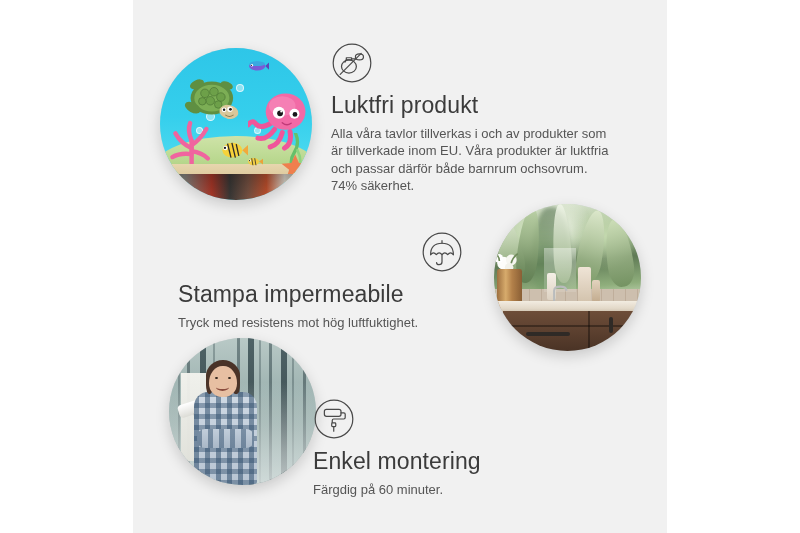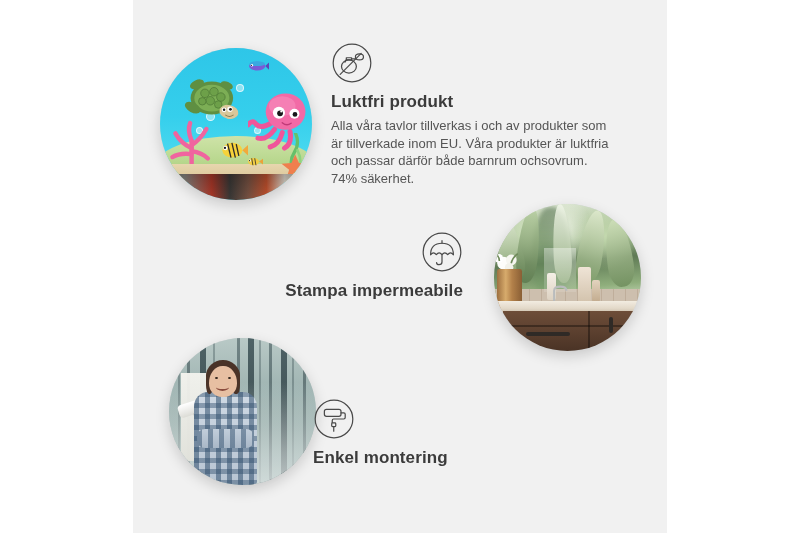--- a/index.html
+++ b/index.html
@@ -48,27 +48,27 @@
   
   .feature {
     position: absolute;
   }
   .feature .icon-wrap {
     width: 42px;
     height: 42px;
     margin-bottom: 8px;
   }
   .feature.align-left .icon-wrap { margin-left: 0; margin-right: auto; }
-  .feature.align-right { text-align: right; }
+  .feature.align-right { }
   .feature.align-right .icon-wrap { margin-left: auto; margin-right: 0; }
 
   .feature h3 {
     margin: 0 0 5px 0;
-    font-size: 17px;
-    font-weight: bold;
+    font-size: 23px;
+    font-weight: normal;
     color: #3b3b3b;
     letter-spacing: 0.1px;
     line-height: 1.2;
   }
   .feature p {
     margin: 0;
     font-size: 13px;
     line-height: 17.5px;
     color: #555555;
   }
@@ -484,30 +484,32 @@
         <circle class="outline" cx="24" cy="24" r="21.5"></circle>
         <g class="glyph">
           <path d="M11 27 q0 -13 13 -13 q13 0 13 13"></path>
           <path d="M11 27 q3.2 -4 6.5 0 q3.2 -4 6.5 0 q3.2 -4 6.5 0 q3.2 -4 6.5 0"></path>
           <path d="M24 27 v8.5 q0 3 -3.4 3 q-2.6 0 -2.8 -2.4"></path>
           <path d="M24 14 v-3"></path>
         </g>
       </svg>
     </div>
     <h3>Stampa impermeabile</h3>
+    <p>Tryck med resistens mot hög luftfuktighet.</p>
   </div>
 
   <div class="feature align-left" style="left:313px; top:398px; width:285px;">
     <div class="icon-wrap">
       <svg class="ring" viewBox="0 0 48 48">
         <circle class="outline" cx="24" cy="24" r="21.5"></circle>
         <g class="glyph">
           <rect x="13" y="13" width="19" height="8" rx="2.4"></rect>
           <path d="M32 17 h3.2 a1.6 1.6 0 0 1 1.6 1.6 v3.8 a1.6 1.6 0 0 1 -1.6 1.6 h-11.6 a1.6 1.6 0 0 0 -1.6 1.6 v2.4"></path>
           <rect x="21.4" y="28.4" width="4.6" height="4.2" rx="1"></rect>
           <path d="M23.7 32.6 v5.4"></path>
         </g>
       </svg>
     </div>
     <h3>Enkel montering</h3>
+    <p>Färgdig på 60 minuter.</p>
   </div>
 
 </div>
 
 </body></html>

